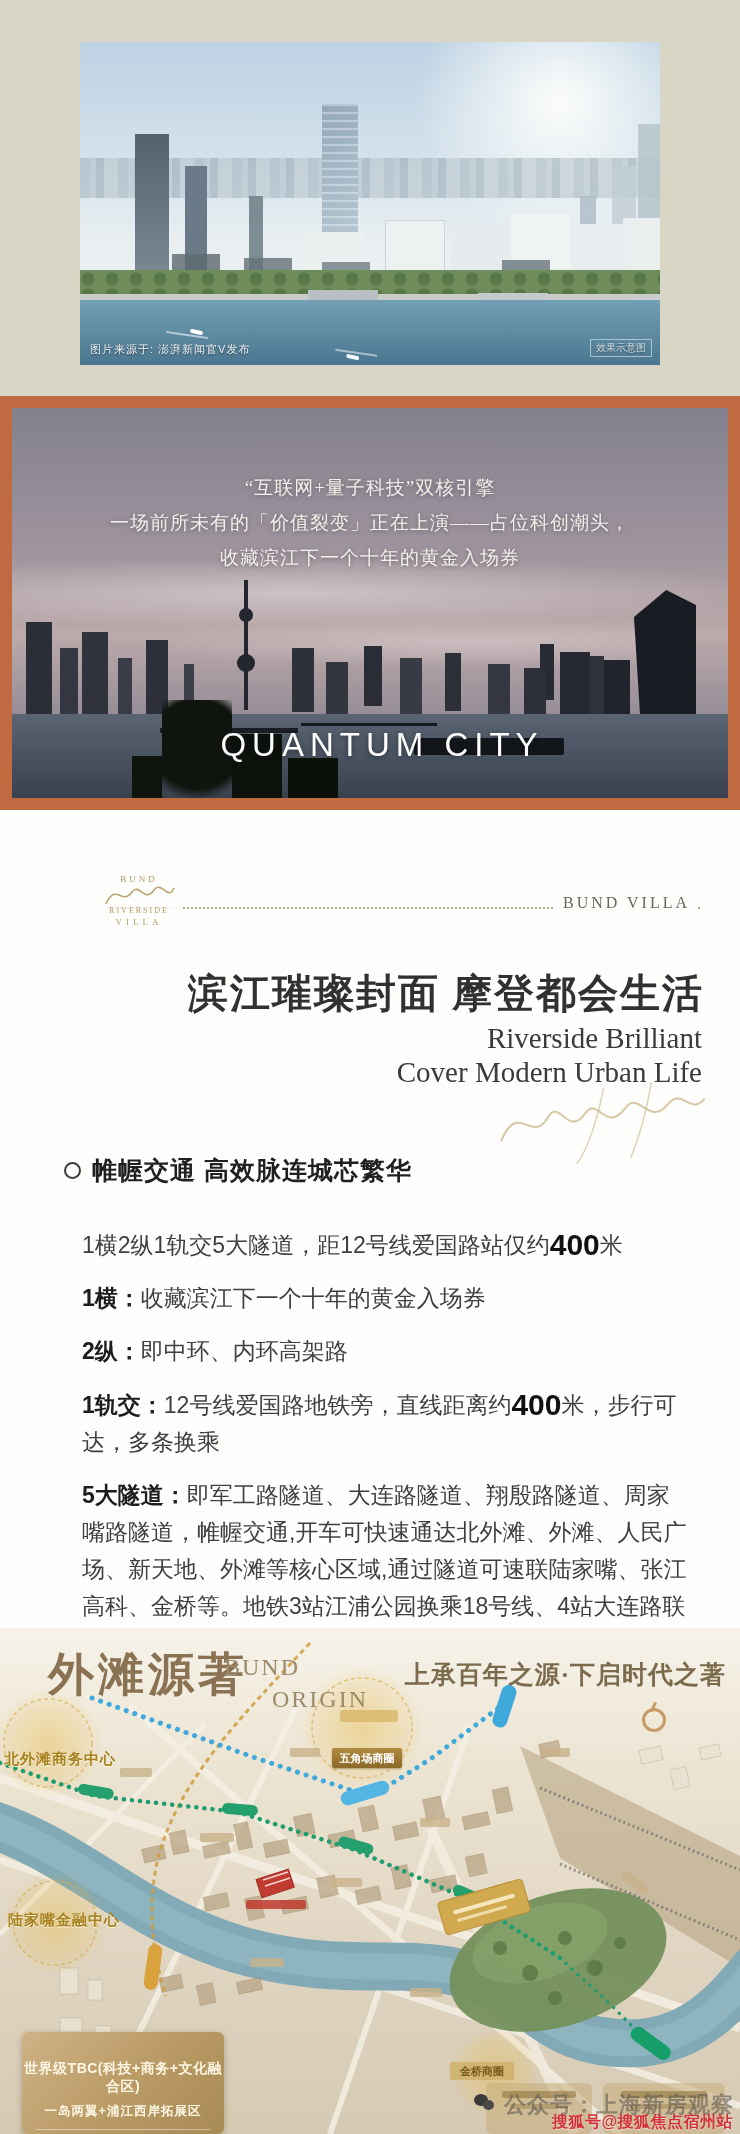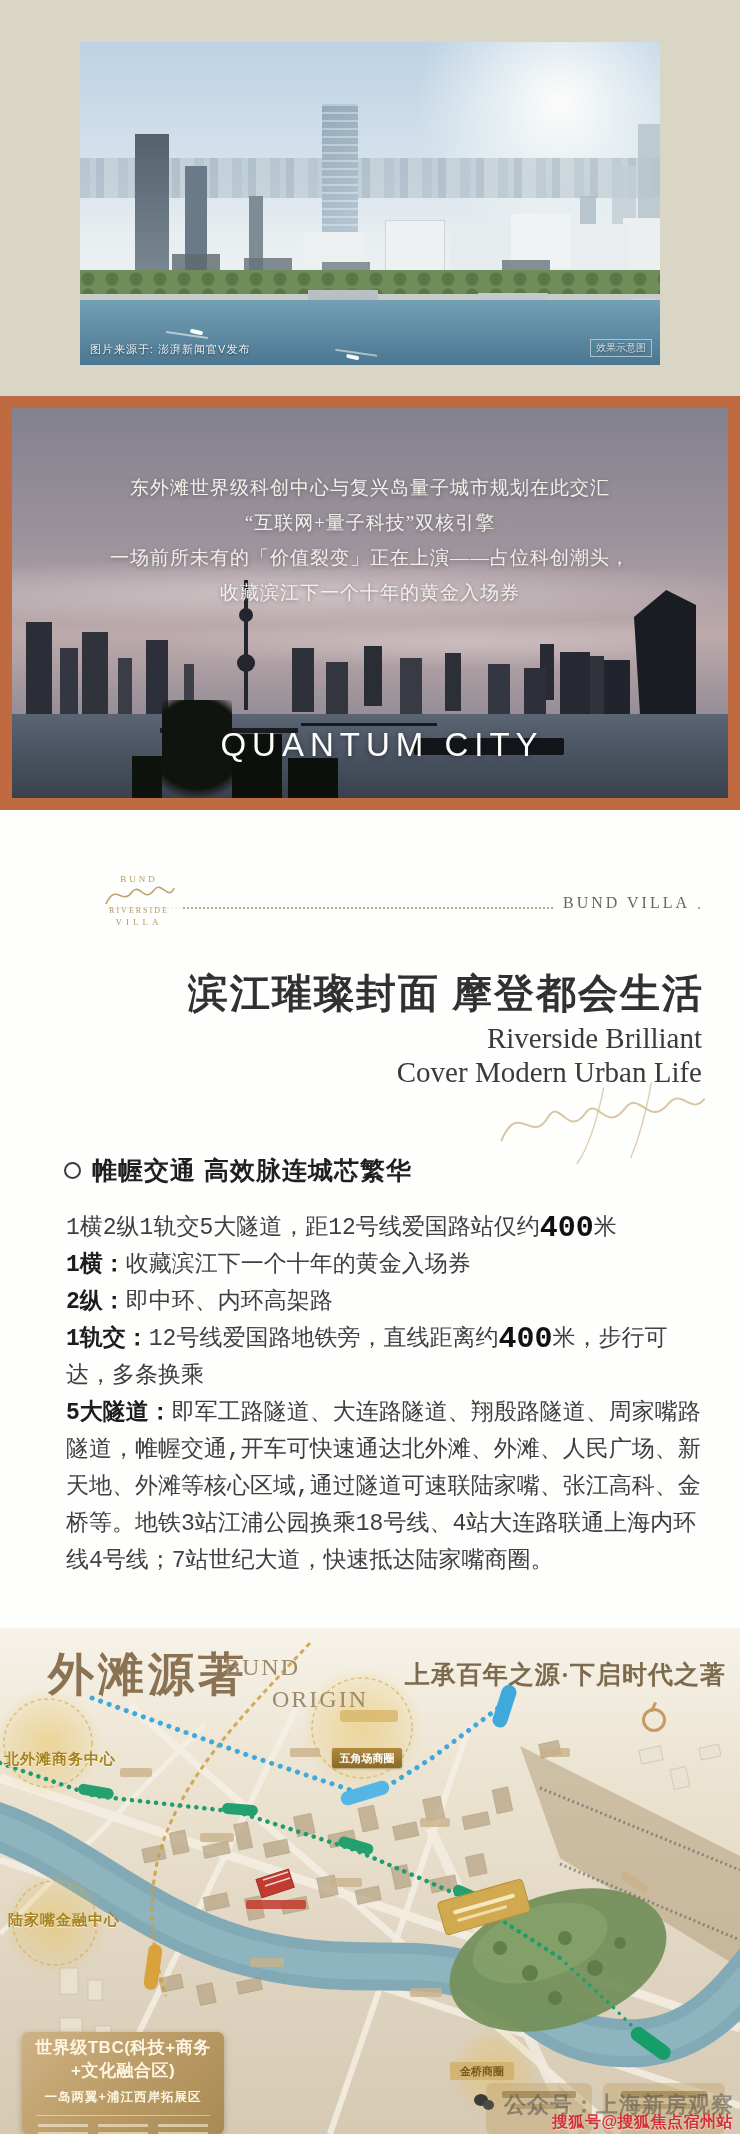--- a/index.html
+++ b/index.html
@@ -66,39 +66,39 @@
   .logo .l3{font-size:9px;letter-spacing:4px;margin-top:2px;}
   .logo svg{display:block;margin:-4px auto -6px;}
   .brand{position:absolute;right:42px;top:84px;font-family:"Liberation Serif","DejaVu Serif",serif;font-size:16px;letter-spacing:3px;color:#6e655a;background:#fefefd;padding:0 8px;}
   .cn-head{position:absolute;right:36px;top:156px;font-family:"Liberation Serif","DejaVu Serif",serif;font-size:40px;font-weight:700;letter-spacing:2px;color:#313131;}
   .en1{position:absolute;right:38px;top:212px;font-family:"Liberation Serif","DejaVu Serif",serif;font-size:29px;color:#3a3a3a;}
   .en2{position:absolute;right:38px;top:246px;font-family:"Liberation Serif","DejaVu Serif",serif;font-size:29px;color:#3a3a3a;}
   .signature{position:absolute;right:24px;top:268px;opacity:.8;transform:rotate(-4deg);}
   .bullet-head{position:absolute;left:64px;top:344px;font-size:25px;font-weight:700;color:#1f1f1f;letter-spacing:1px;display:flex;align-items:center;}
   .ring{width:13px;height:13px;border:2px solid #3c3c3c;border-radius:50%;margin-right:11px;flex:none;}
   .paras{position:absolute;left:66px;top:400px;width:642px;font-size:23px;line-height:37px;color:#3f3f3f;}
-  .paras p{margin:0;font-family:Liberation Mono, monospace;}
+  .paras p{margin:16px;}
   .paras b{font-weight:700;color:#1d1d1d;}
   .paras .num{font-size:30px;font-weight:700;color:#111;vertical-align:-2px;letter-spacing:0;}
 
   
   .mapsec{top:1628px;height:506px;background:linear-gradient(180deg,#f7f3ea 0%,#ece4d2 28%,#ded3bf 70%,#d6cab4 100%);}
   .map-svg{position:absolute;inset:0;}
   .map-title{position:absolute;left:20px;top:16px;font-family:"Liberation Serif","DejaVu Serif",serif;font-size:46px;font-weight:700;letter-spacing:4px;color:#8a7252;margin-left:28px;}
   .map-en1{position:absolute;left:224px;top:26px;font-family:"Liberation Serif","DejaVu Serif",serif;font-size:24px;letter-spacing:2px;color:#9c8a6a;}
   .map-en2{position:absolute;left:272px;top:58px;font-family:"Liberation Serif","DejaVu Serif",serif;font-size:24px;letter-spacing:2px;color:#9c8a6a;}
   .map-sub{position:absolute;right:14px;top:30px;font-family:"Liberation Serif","DejaVu Serif",serif;font-size:25px;font-weight:700;letter-spacing:1px;color:#7c6a4c;}
   .badge{position:absolute;border-radius:2px;text-align:center;font-weight:700;}
   .badge.bronze{background:linear-gradient(180deg,#b08a3e,#8a6a28);color:#fff;box-shadow:0 1px 2px rgba(90,60,10,.4);}
   .badge.tan{background:rgba(208,178,108,.88);color:#7a5c1f;}
   .gold-label{position:absolute;font-weight:700;color:#a8821f;text-shadow:0 1px 0 rgba(255,255,240,.8);font-size:15px;letter-spacing:1px;}
   .compass{position:absolute;left:642px;top:80px;width:18px;height:18px;border:3px solid #bf8e4e;border-radius:50%;opacity:.85;}
   .compass::after{content:"";position:absolute;left:7px;top:-9px;width:3px;height:10px;background:#bf8e4e;transform:rotate(25deg);}
   .tbc-card{position:absolute;left:22px;top:404px;width:202px;height:102px;border-radius:6px;background:linear-gradient(135deg,#cfb286 0%,#b99a64 55%,#a88a54 100%);box-shadow:0 2px 6px rgba(90,70,30,.35);overflow:hidden;}
-  .tbc-card .t1{margin-top:4px;text-align:center;font-size:17px;font-weight:700;color:#fdf6e3;letter-spacing:.5px;}
+  .tbc-card .t1{margin-top:28px;text-align:center;font-size:14px;font-weight:700;color:#fdf6e3;letter-spacing:.5px;}
   .tbc-card .t2{margin-top:7px;text-align:center;font-size:12.5px;font-weight:700;color:#fdf6e3;letter-spacing:1px;}
   .tbc-card .div{margin:9px 14px 0;border-top:1px solid rgba(255,255,255,.45);}
   .tbc-card .cols{display:flex;justify-content:space-between;padding:8px 16px 0;}
   .tbc-card .col{width:50px;height:26px;background:repeating-linear-gradient(180deg,rgba(253,246,227,.55) 0 3px,rgba(0,0,0,0) 3px 8px);}
   .tan-card{position:absolute;border-radius:6px;background:rgba(199,173,122,.55);}
   .tan-card .bar{margin:8px auto 0;width:70%;height:7px;background:rgba(122,92,31,.45);border-radius:2px;}
   .tan-card .bar2{margin:6px auto 0;width:55%;height:5px;background:rgba(122,92,31,.3);border-radius:2px;}
   .wechat{position:absolute;left:474px;top:466px;width:20px;height:18px;}
   .wechat::before{content:"";position:absolute;left:0;top:0;width:14px;height:12px;border-radius:50%;background:#3b3b3b;}
   .wechat::after{content:"";position:absolute;left:9px;top:6px;width:11px;height:10px;border-radius:50%;background:#4a4a4a;}
@@ -138,21 +138,20 @@
       <div class="q-cloud2"></div>
       <div class="q-town-l"></div>
       <div class="q-spire"></div>
       <div class="q-town-m"></div>
       <div class="q-sail"></div>
       <div class="q-town-r"></div>
       <div class="q-water"></div>
       <div class="q-barge"></div>
       <div class="q-trees"></div>
       <div class="q-lines">
-        <div>东外滩世界级科创中心与复兴岛量子城市规划在此交汇</div>
         <div>“互联网+量子科技”双核引擎</div>
         <div>一场前所未有的「价值裂变」正在上演——占位科创潮头，</div>
         <div>收藏滨江下一个十年的黄金入场券</div>
       </div>
       <div class="q-name">QUANTUM CITY</div>
     </div>
   </section>
 
   <section class="white">
     <div class="dot-rule"></div>

